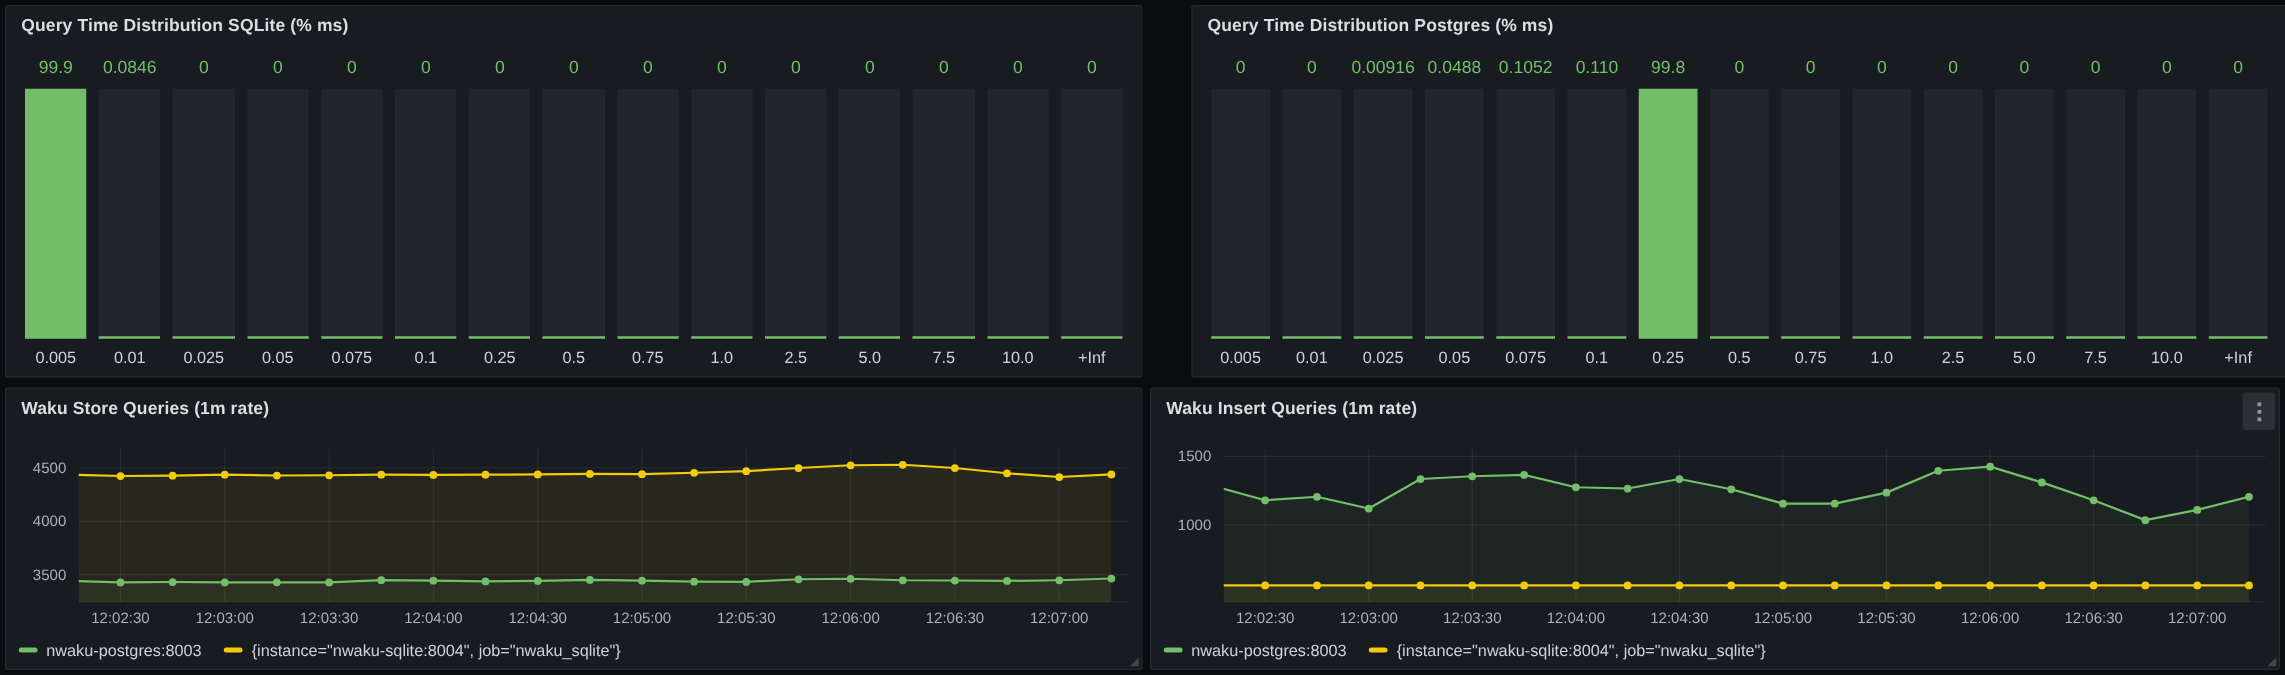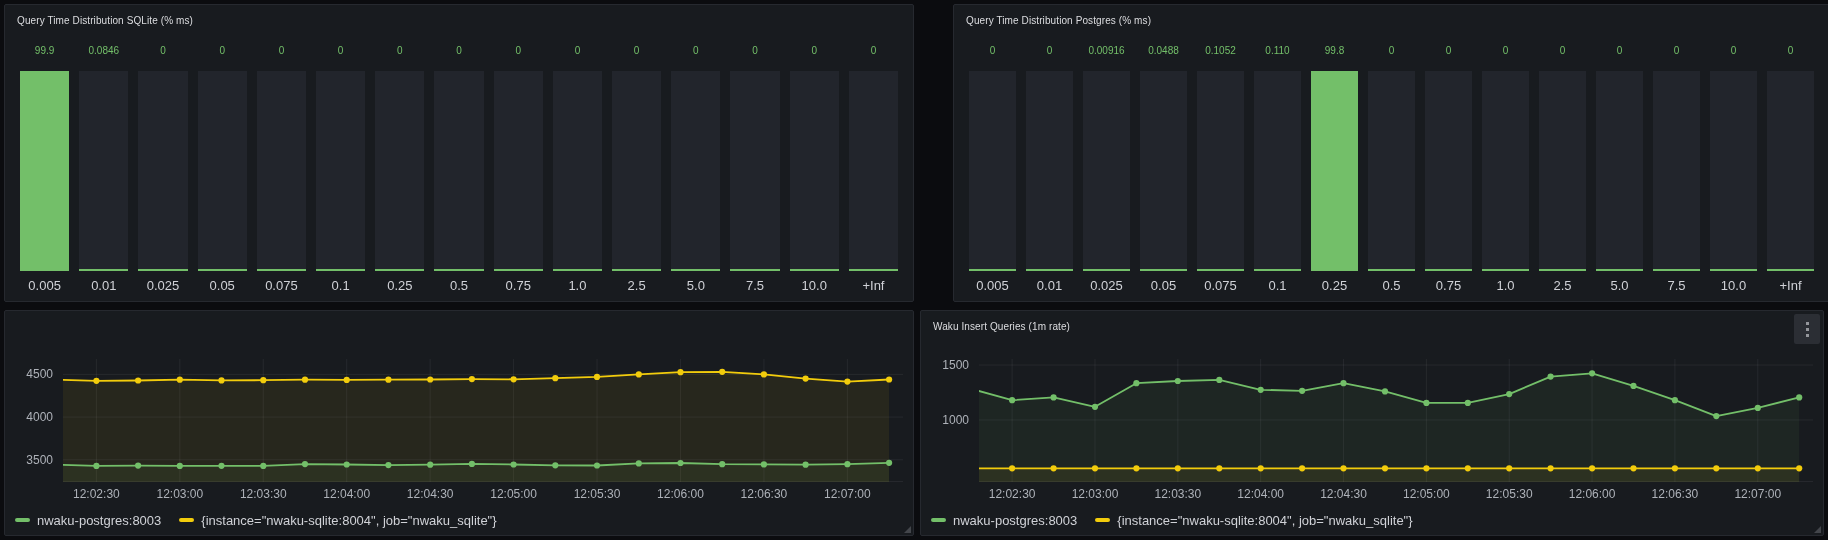--- a/index.html
+++ b/index.html
@@ -7,30 +7,30 @@
        background:var(--page-bg,#0b0c0f);
        font-family:"Liberation Sans",sans-serif;}
   .panel{position:absolute;background:var(--panel-bg,#181b1f);
          border:1px solid var(--panel-border,#26292f);border-radius:2px;box-sizing:border-box;}
   #p1{left:4px;top:4px;width:910px;height:298px;}
   #p2{left:953px;top:4px;width:877px;height:298px;}
   #p3{left:4px;top:310px;width:910px;height:226px;}
   #p4{left:920px;top:310px;width:904px;height:226px;}
   .panel-header{position:absolute;left:0;top:0;right:0;height:30px;display:flex;
                 align-items:center;padding:0 12px;box-sizing:border-box;}
-  .panel-title{font-size:10px;font-weight:400;color:var(--title-color,#dcdde0);
+  .panel-title{font-size:14px;font-weight:700;color:var(--title-color,#dcdde0);
                letter-spacing:.1px;cursor:pointer;white-space:nowrap;}
   
   .kebab{position:absolute;top:3px;right:3px;width:26px;height:30px;
          background:var(--kebab-bg,#2b2e34);border-radius:2px;display:flex;
          flex-direction:column;align-items:center;justify-content:center;gap:3px;cursor:pointer;}
   .kebab i{width:3px;height:3px;background:var(--kebab-dot,#94969b);display:block;}
   
   .hist-values{position:absolute;top:40px;left:10px;right:10px;height:20px;display:flex;}
-  .hv{flex:1;text-align:center;font-size:10px;color:var(--green,#73bf69);}
+  .hv{flex:1;text-align:center;font-size:14px;color:var(--green,#73bf69);}
   .hist-bars{position:absolute;top:66px;bottom:30px;left:10px;right:10px;display:flex;}
   .slot{flex:1;margin:0 5px;position:relative;background:var(--bar-bg,#22252c);}
   .fill{position:absolute;left:0;right:0;bottom:0;background:var(--green,#73bf69);}
   .hist-ticks{position:absolute;bottom:8px;left:10px;right:10px;height:18px;display:flex;align-items:flex-end;}
   .ht{flex:1;text-align:center;font-size:13px;color:var(--cat-text,#d0d2d7);}
   
   .line-plot{position:absolute;left:58px;right:10px;top:48px;height:123px;cursor:crosshair;}
   .line-plot svg{display:block;}
   .y-label{position:absolute;left:0;width:48px;text-align:right;font-size:12px;
            color:var(--axis-text,#aeb2b9);}
@@ -216,20 +216,23 @@
       <div class="ht">1.0</div>
       <div class="ht">2.5</div>
       <div class="ht">5.0</div>
       <div class="ht">7.5</div>
       <div class="ht">10.0</div>
       <div class="ht">+Inf</div>
     </div>
 </div>
 
 <div class="panel" id="p3">
+  <div class="panel-header">
+    <span class="panel-title">Waku Store Queries (1m rate)</span>
+  </div>
   <div class="line-plot">
       <svg width="840" height="123" viewBox="0 0 840 123">
         <line x1="0" x2="840" y1="100.79166666666666" y2="100.79166666666666" stroke="rgba(204,204,220,0.08)" stroke-width="1"></line>
         <line x1="0" x2="840" y1="58.08333333333333" y2="58.08333333333333" stroke="rgba(204,204,220,0.08)" stroke-width="1"></line>
         <line x1="0" x2="840" y1="15.375" y2="15.375" stroke="rgba(204,204,220,0.08)" stroke-width="1"></line>
         <line x1="33.37748344370861" x2="33.37748344370861" y1="0" y2="123" stroke="rgba(204,204,220,0.08)" stroke-width="1"></line>
         <line x1="116.82119205298012" x2="116.82119205298012" y1="0" y2="123" stroke="rgba(204,204,220,0.08)" stroke-width="1"></line>
         <line x1="200.26490066225165" x2="200.26490066225165" y1="0" y2="123" stroke="rgba(204,204,220,0.08)" stroke-width="1"></line>
         <line x1="283.7086092715232" x2="283.7086092715232" y1="0" y2="123" stroke="rgba(204,204,220,0.08)" stroke-width="1"></line>
         <line x1="367.1523178807947" x2="367.1523178807947" y1="0" y2="123" stroke="rgba(204,204,220,0.08)" stroke-width="1"></line>

